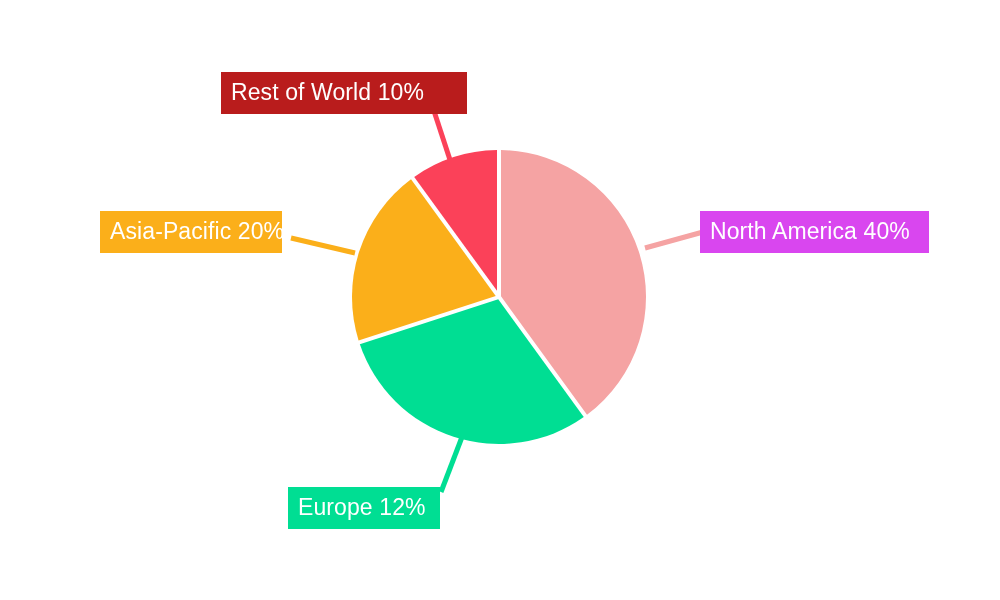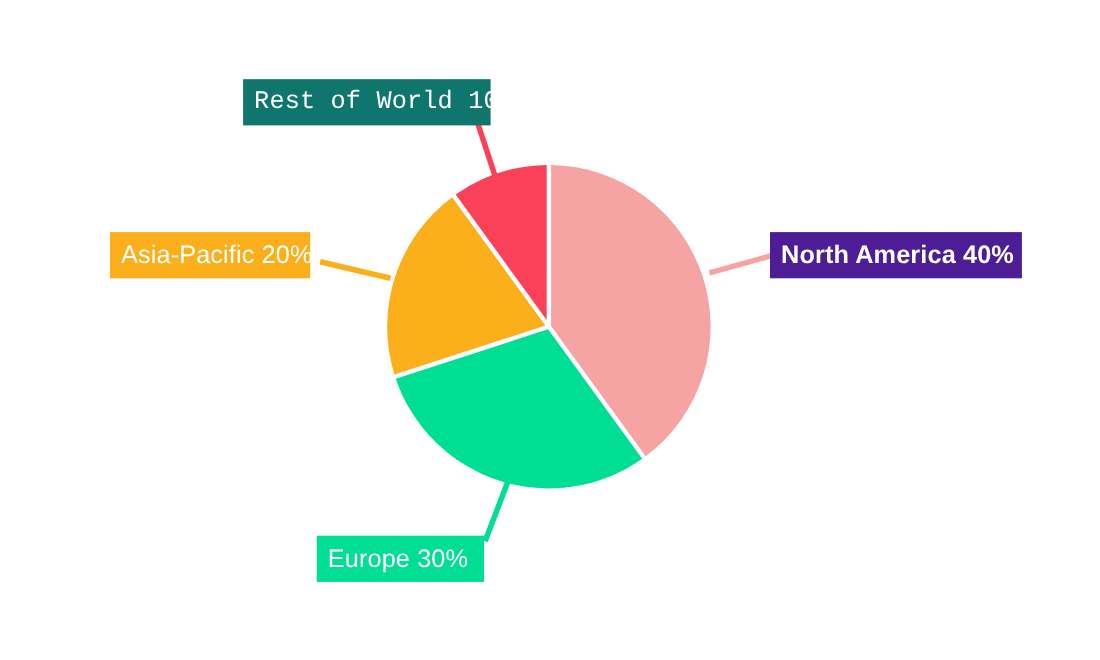--- a/index.html
+++ b/index.html
@@ -54,29 +54,29 @@
     </g>
 
     <g>
       <path d="M 501.00 150.01 A 147 147 0 0 1 587.01 414.74 L 501.00 296.35 Z" fill="#f5a3a3"></path>
       <path d="M 583.78 417.09 A 147 147 0 0 1 359.83 344.32 L 498.24 299.35 Z" fill="#00de93"></path>
       <path d="M 358.59 340.52 A 147 147 0 0 1 410.99 179.26 L 495.76 295.95 Z" fill="#fbaf1a"></path>
       <path d="M 414.22 176.91 A 147 147 0 0 1 497.00 150.01 L 497.00 290.84 Z" fill="#fb4159"></path>
     </g>
   </svg>
 
-  <div class="slice-label" style="left:700px; top:211px; width:229px; height:42px; background:#4c1d95;font-weight:bold;">
+  <div class="slice-label" style="left:700px; top:211px; width:229px; height:42px; background:#d946ef;">
     <span>North America 40%</span>
   </div>
 
   <div class="slice-label" style="left:288px; top:487px; width:152px; height:42px; background:#00de93;">
-    <span>Europe 30%</span>
+    <span>Europe 12%</span>
   </div>
 
   <div class="slice-label" style="left:100px; top:211px; width:182px; height:42px; background:#fbaf1a;">
     <span>Asia-Pacific 20%</span>
   </div>
 
-  <div class="slice-label" style="left:221px; top:72px; width:225px; height:42px; background:#0f766e;font-family:Liberation Mono, monospace;">
+  <div class="slice-label" style="left:221px; top:72px; width:246px; height:42px; background:#b91c1c;">
     <span>Rest of World 10%</span>
   </div>
 
 </div>
 
 </body></html>

